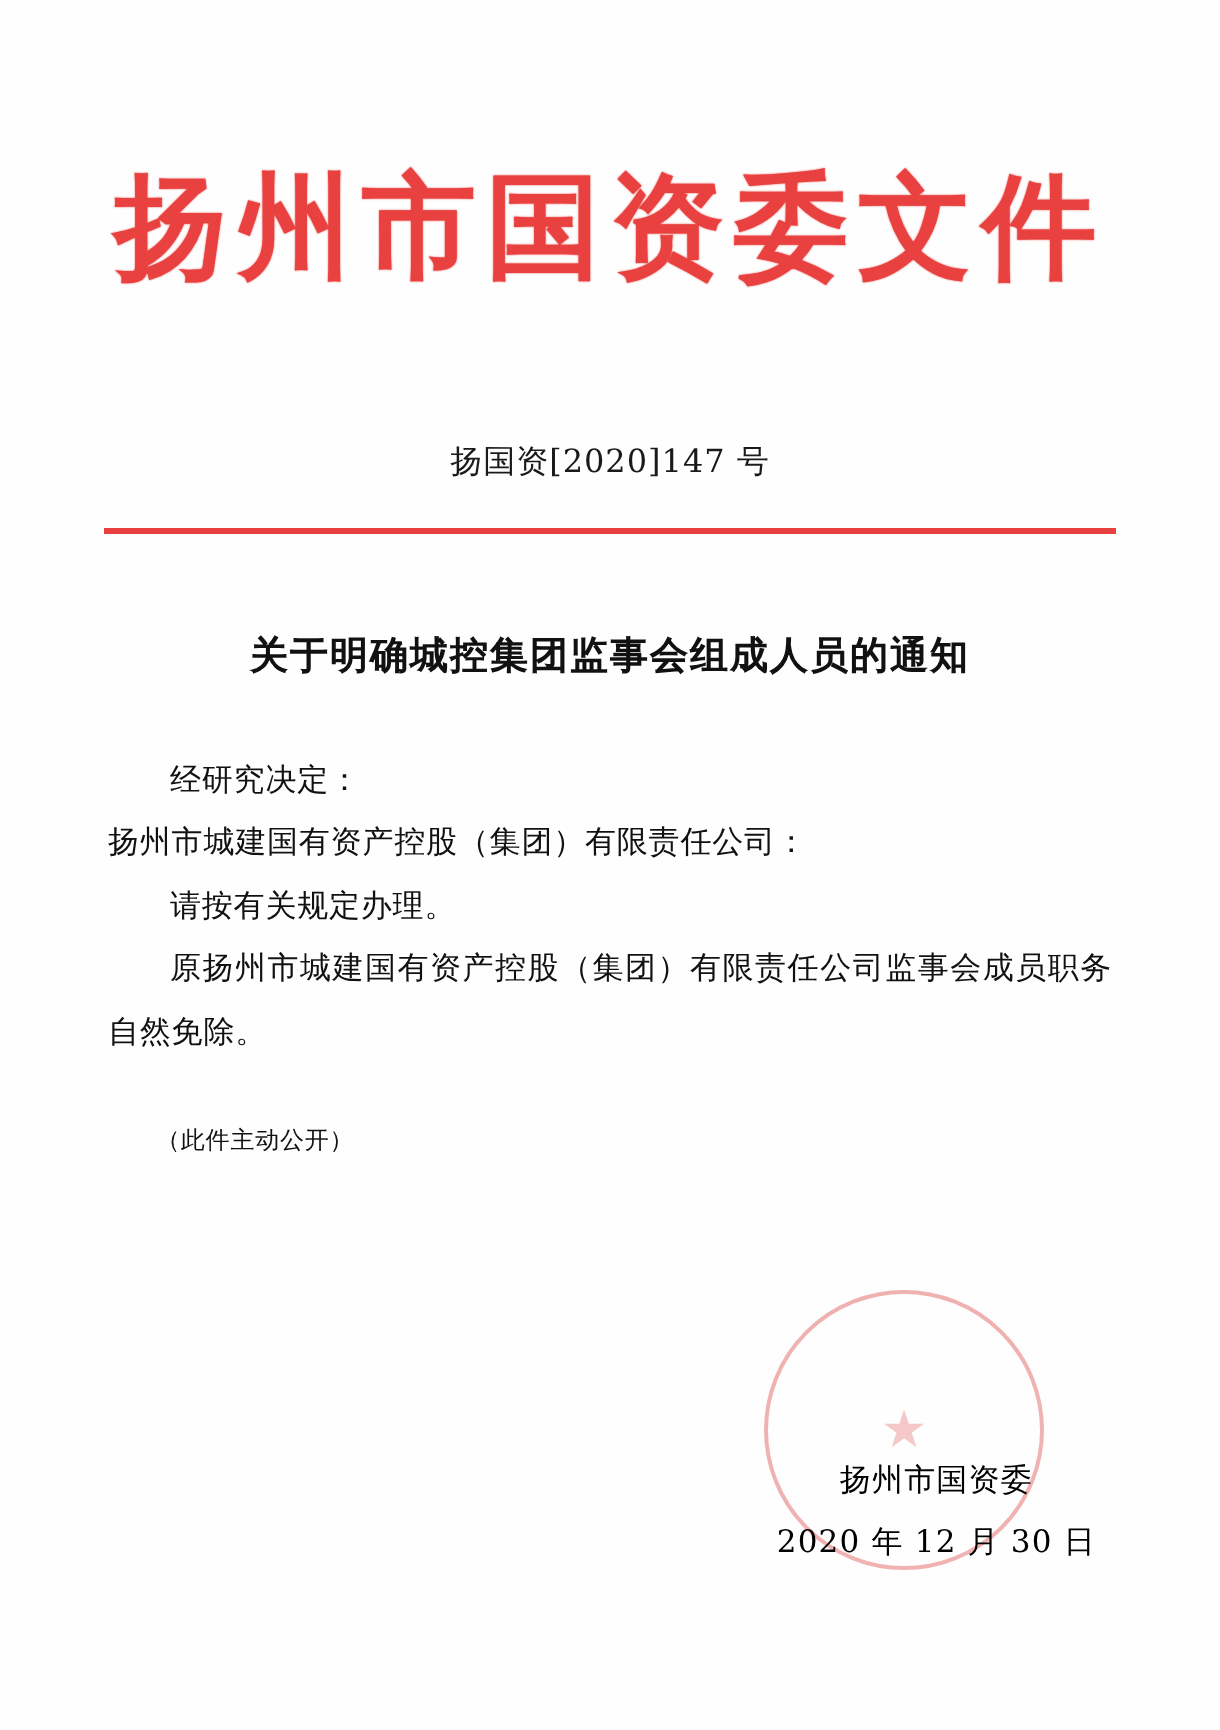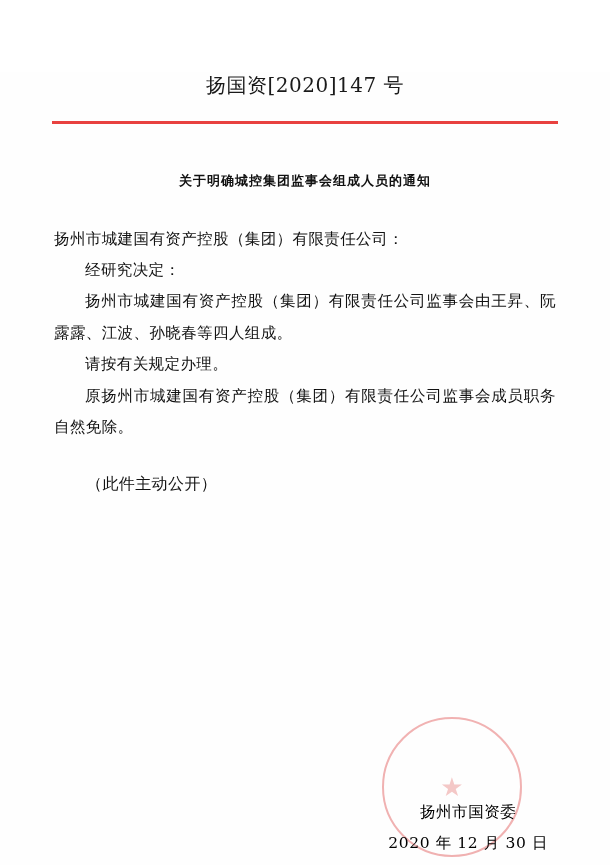--- a/index.html
+++ b/index.html
@@ -29,54 +29,54 @@
     font-family: "DejaVu Serif", "Liberation Serif", serif;
     font-weight: bold;
     font-size: 57px;
     letter-spacing: 5px;
     line-height: 1.25;
     text-shadow: 0 0 1px #e8413f;
   }
   .doc-number {
     text-align: center;
     margin-top: 72px;
-    font-size: 20px;
+    font-size: 16px;
     color: #1a1a1a;
     letter-spacing: 0.5px;
   }
   .red-rule {
     margin: 22px 52px 0 52px;
     height: 2.5px;
     background: #e8413f;
   }
   .doc-subject {
     text-align: center;
     margin-top: 48px;
-    font-size: 13px;
+    font-size: 19px;
     font-weight: bold;
     color: #111111;
     letter-spacing: 1px;
   }
   .body-block {
     margin: 34px 54px 0 54px;
     font-size: 15.5px;
     line-height: 2.03;
     color: #111111;
     letter-spacing: 0.4px;
     text-align: justify;
   }
   .para {
     margin: 0;
   }
   .indent {
     text-indent: 2em;
   }
   .public-note {
     margin: 30px 54px 0 54px;
-    font-size: 16px;
+    font-size: 12px;
     color: #111111;
     text-indent: 2em;
     letter-spacing: 0.4px;
   }
   .sign-block {
     position: absolute;
     right: 62px;
     bottom: 78px;
     text-align: center;
     font-size: 15.5px;
@@ -115,31 +115,33 @@
     color: #e05a57;
     font-size: 26px;
     opacity: 0.6;
   }
 </style>
 </head>
 <body>
 
 <div class="page">
 
+  <div class="doc-header">
+    <div class="doc-title-red">扬州市国资委文件</div>
+  </div>
 
   <div class="doc-number">扬国资[2020]147 号</div>
 
   <div class="red-rule"></div>
 
   <div class="doc-subject">关于明确城控集团监事会组成人员的通知</div>
 
   <div class="body-block">
+    <p class="para indent">经研究决定：</p>
     <p class="para">扬州市城建国有资产控股（集团）有限责任公司：</p>
-    <p class="para indent">经研究决定：</p>
-    <p class="para indent">扬州市城建国有资产控股（集团）有限责任公司监事会由王昇、阮露露、江波、孙晓春等四人组成。</p>
     <p class="para indent">请按有关规定办理。</p>
     <p class="para indent">原扬州市城建国有资产控股（集团）有限责任公司监事会成员职务自然免除。</p>
   </div>
 
   <div class="public-note">（此件主动公开）</div>
 
   <div class="seal">
     <div class="seal-star">★</div>
   </div>
 

